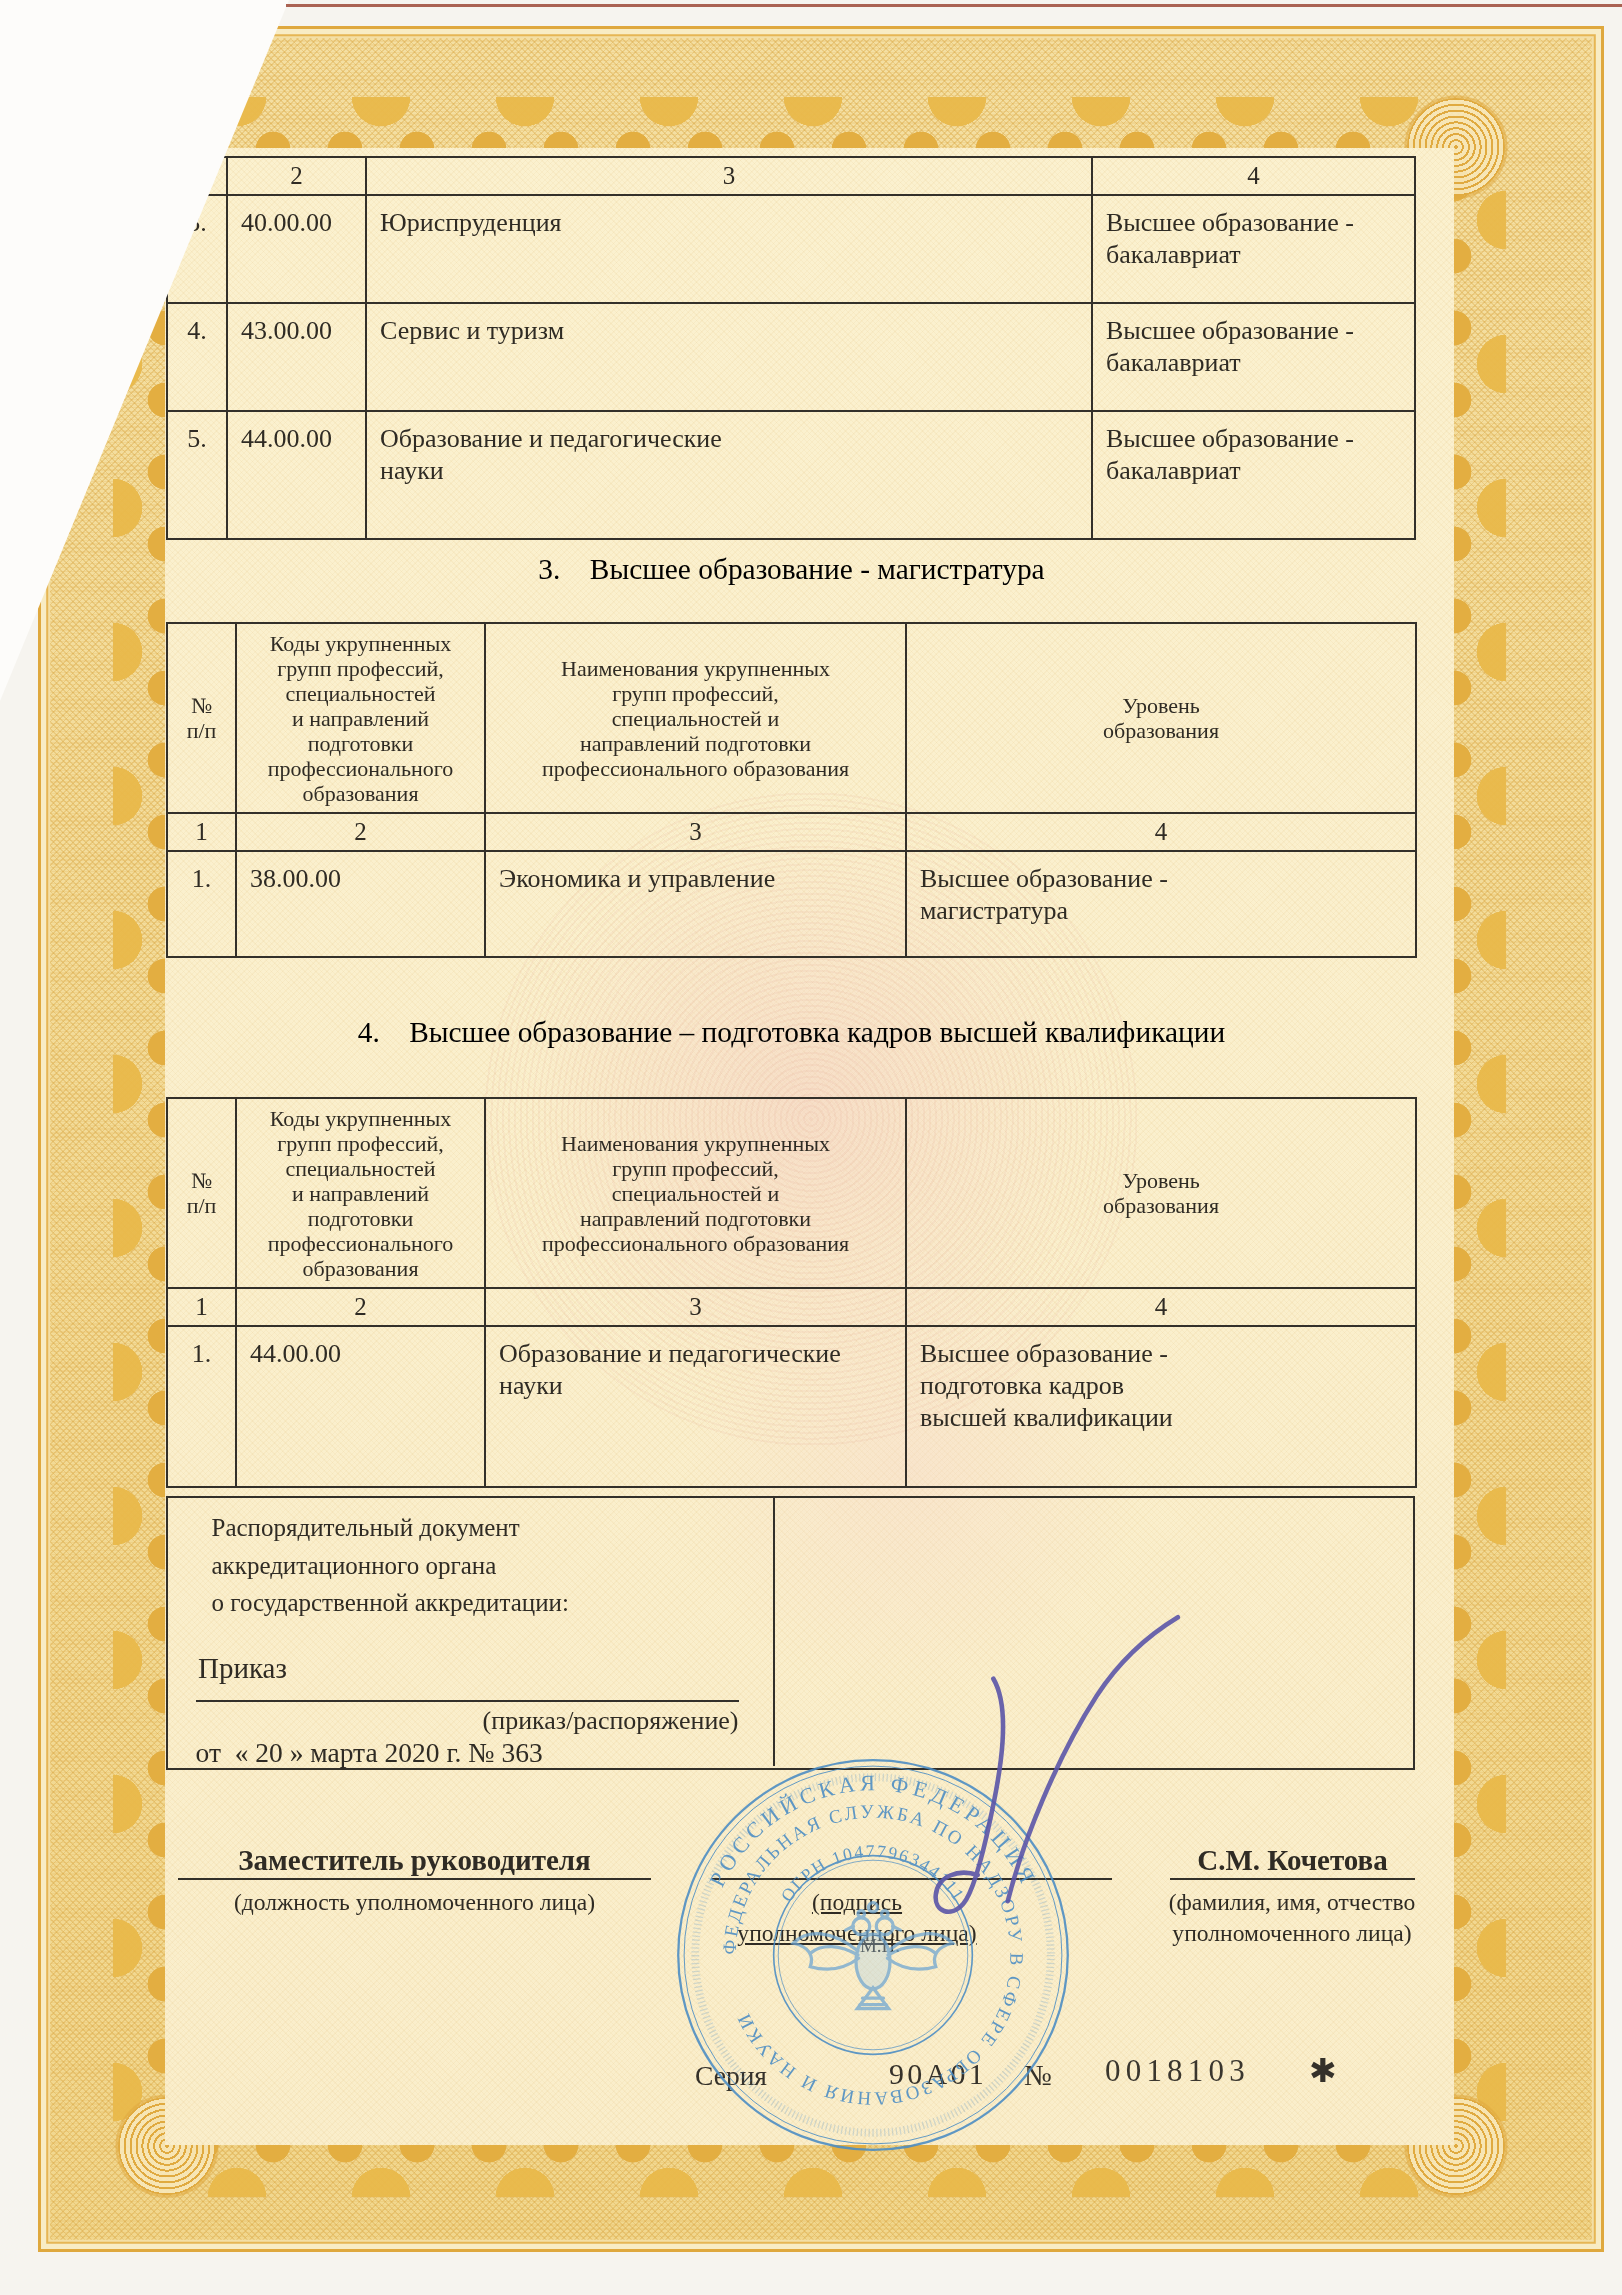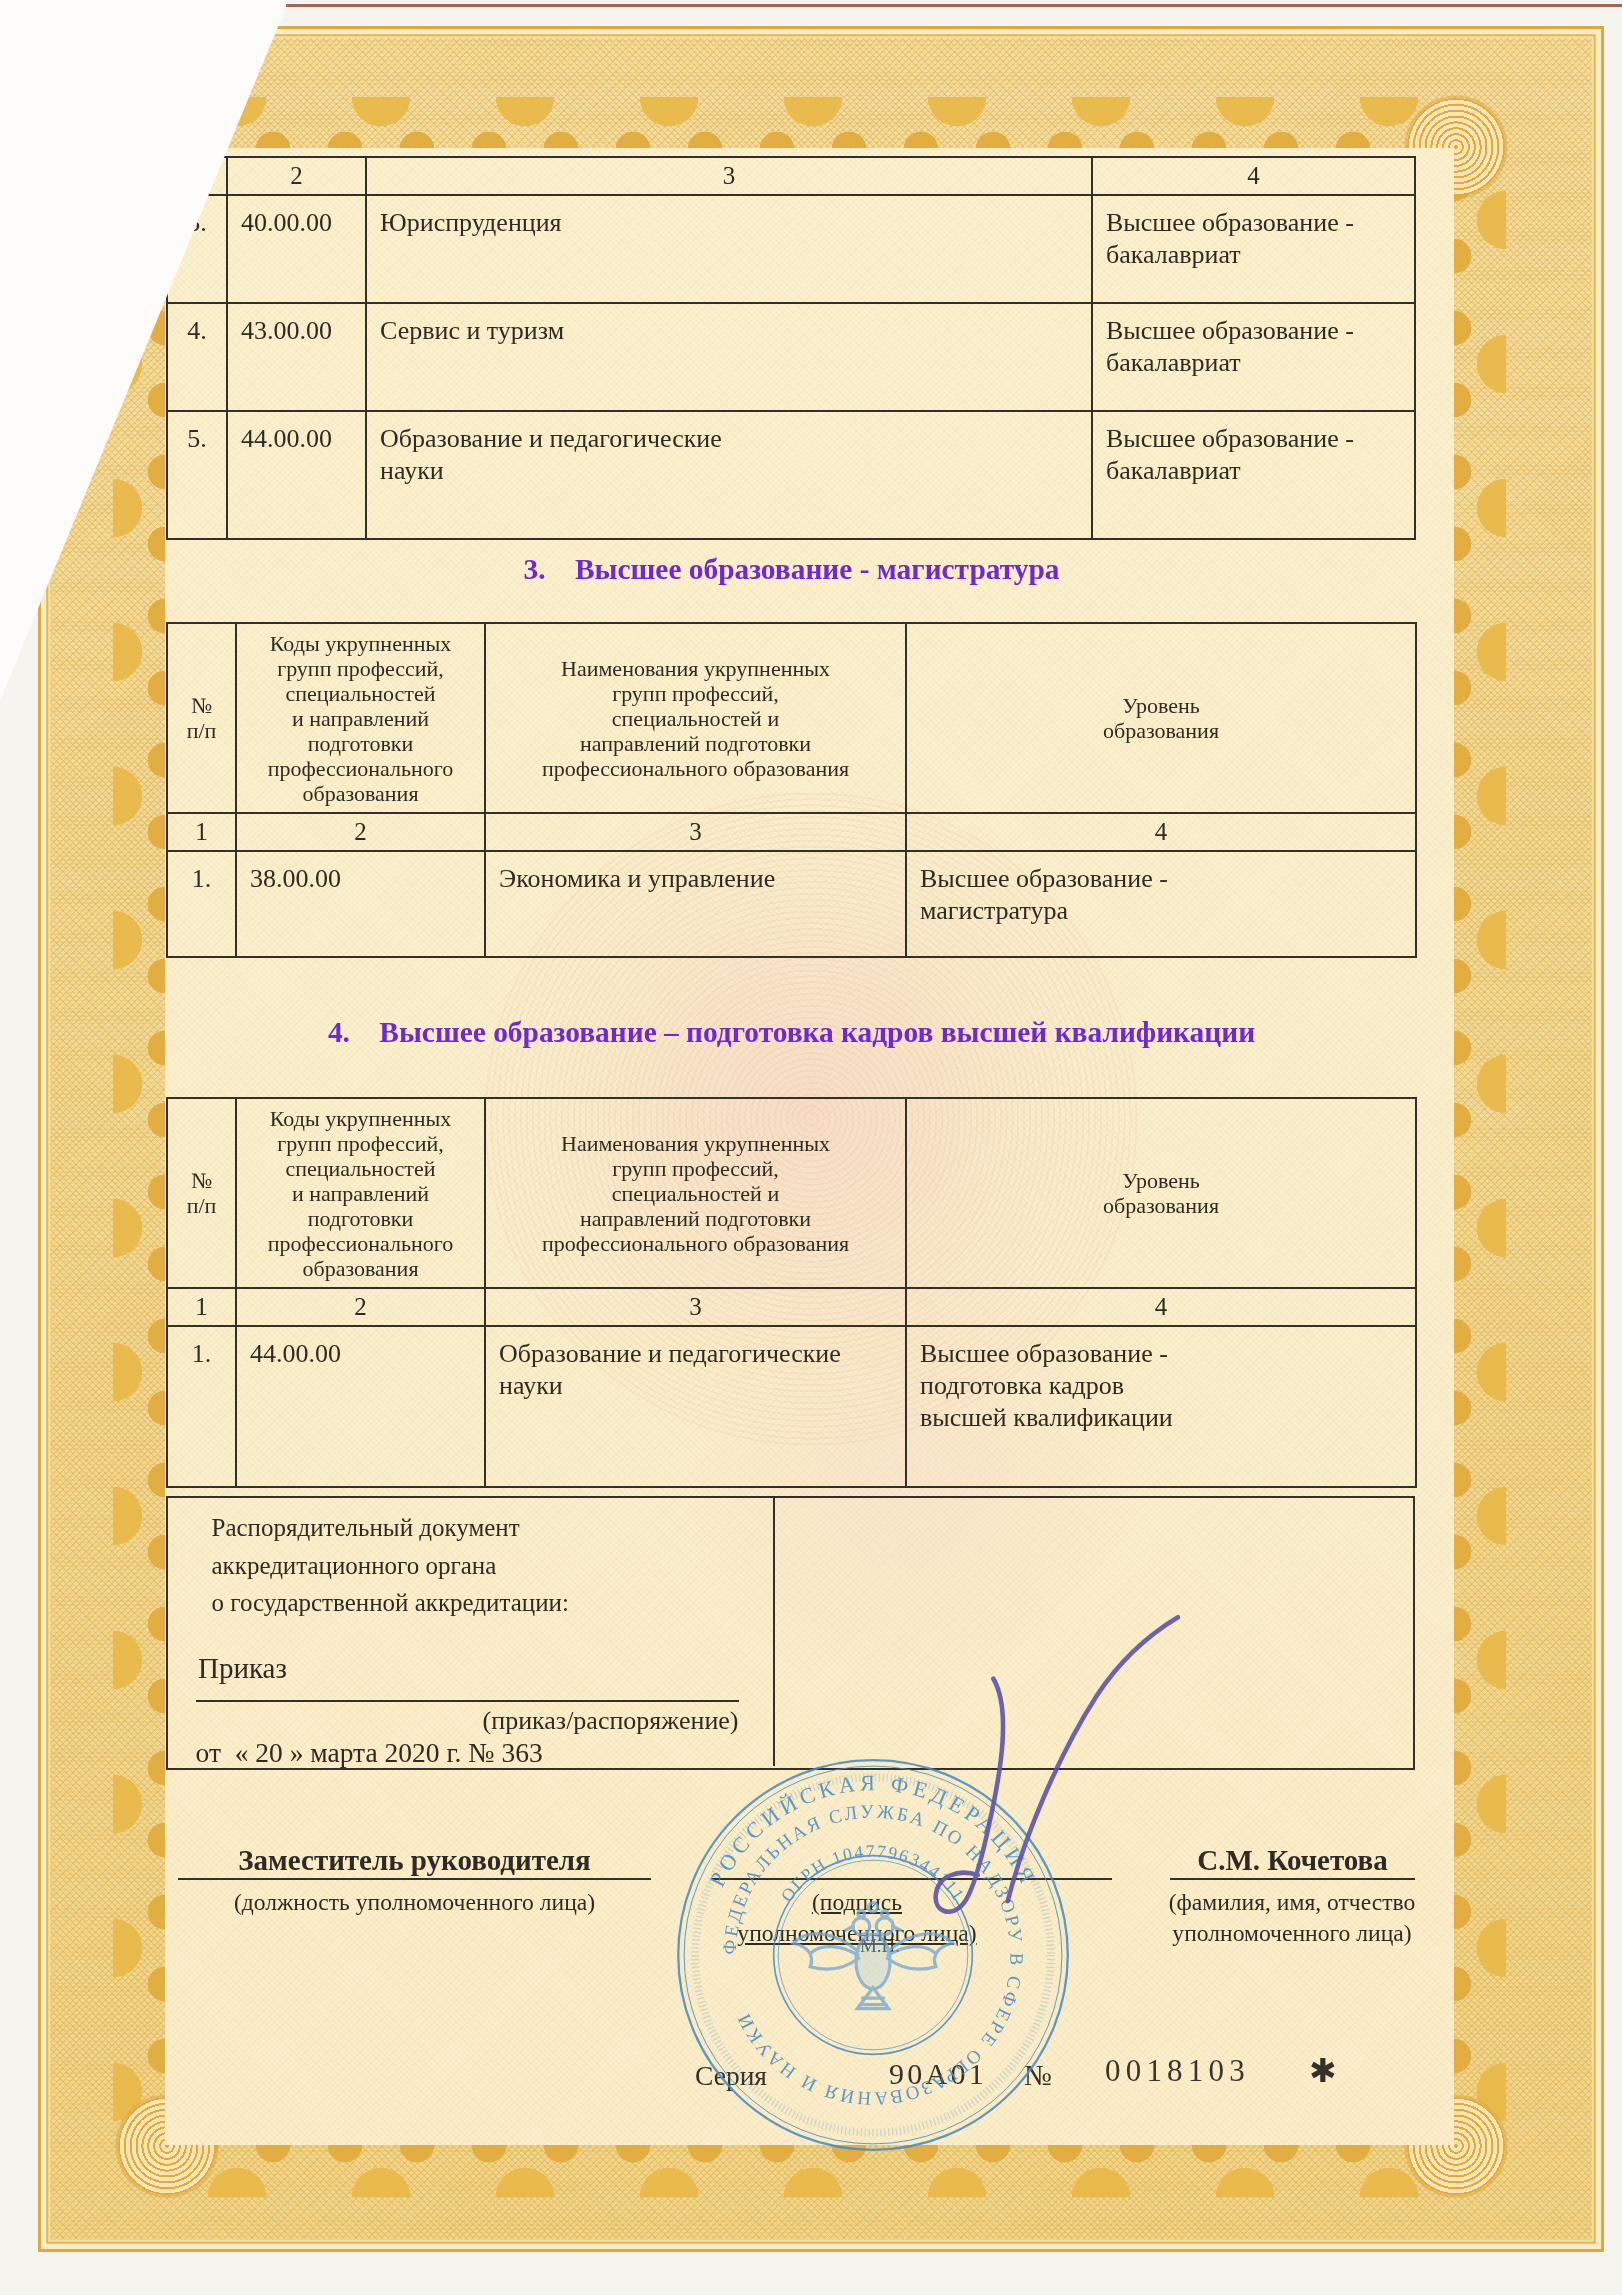--- a/index.html
+++ b/index.html
@@ -82,21 +82,21 @@
   table.tbl td{border:2px solid #33302a;padding:11.8px 13px;vertical-align:top;}
   table.tbl tr.rnum td{
     text-align:center;vertical-align:middle;padding:2.6px;font-size:25px;
   }
   table.tbl tr.rhead td{
     text-align:center;vertical-align:middle;font-size:22px;line-height:25px;padding:6.5px 7.9px;
   }
   td.c-num{text-align:center;}
 
   .heading{
-    left:167px;width:1249px;text-align:center;font-weight:bold;font-size:29.4px;color:#6d28d9;
+    left:167px;width:1249px;text-align:center;font-weight:normal;font-size:29.4px;color:#000000;
   }
 
   
   .order-box{
     left:166px;top:1496px;width:1249px;height:274px;
     border:2.6px solid #33302a;box-sizing:border-box;
   }
   .ob-divider{left:605px;top:0;width:2px;height:268px;background:#33302a;}
   .ob-title{left:27.5px;top:11px;font-size:25px;line-height:1.5;margin-left:16px;}
   .ob-type{left:30px;top:154px;font-size:29px;}

